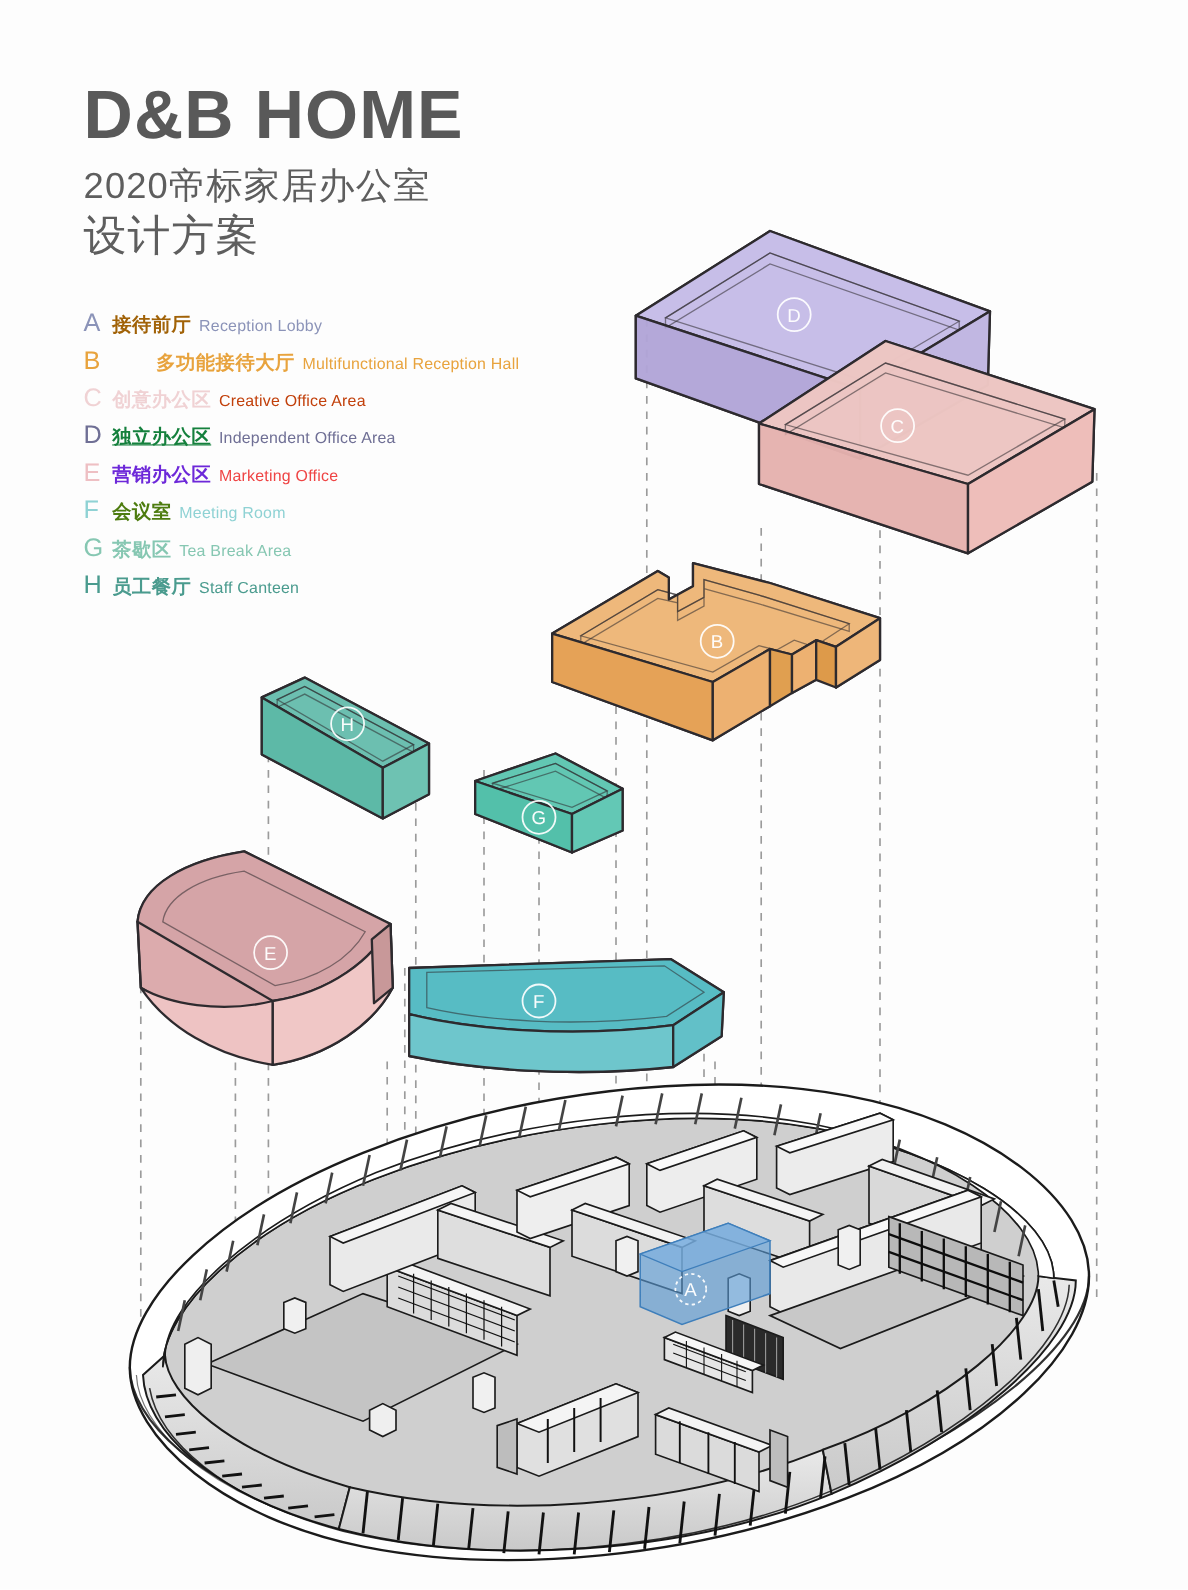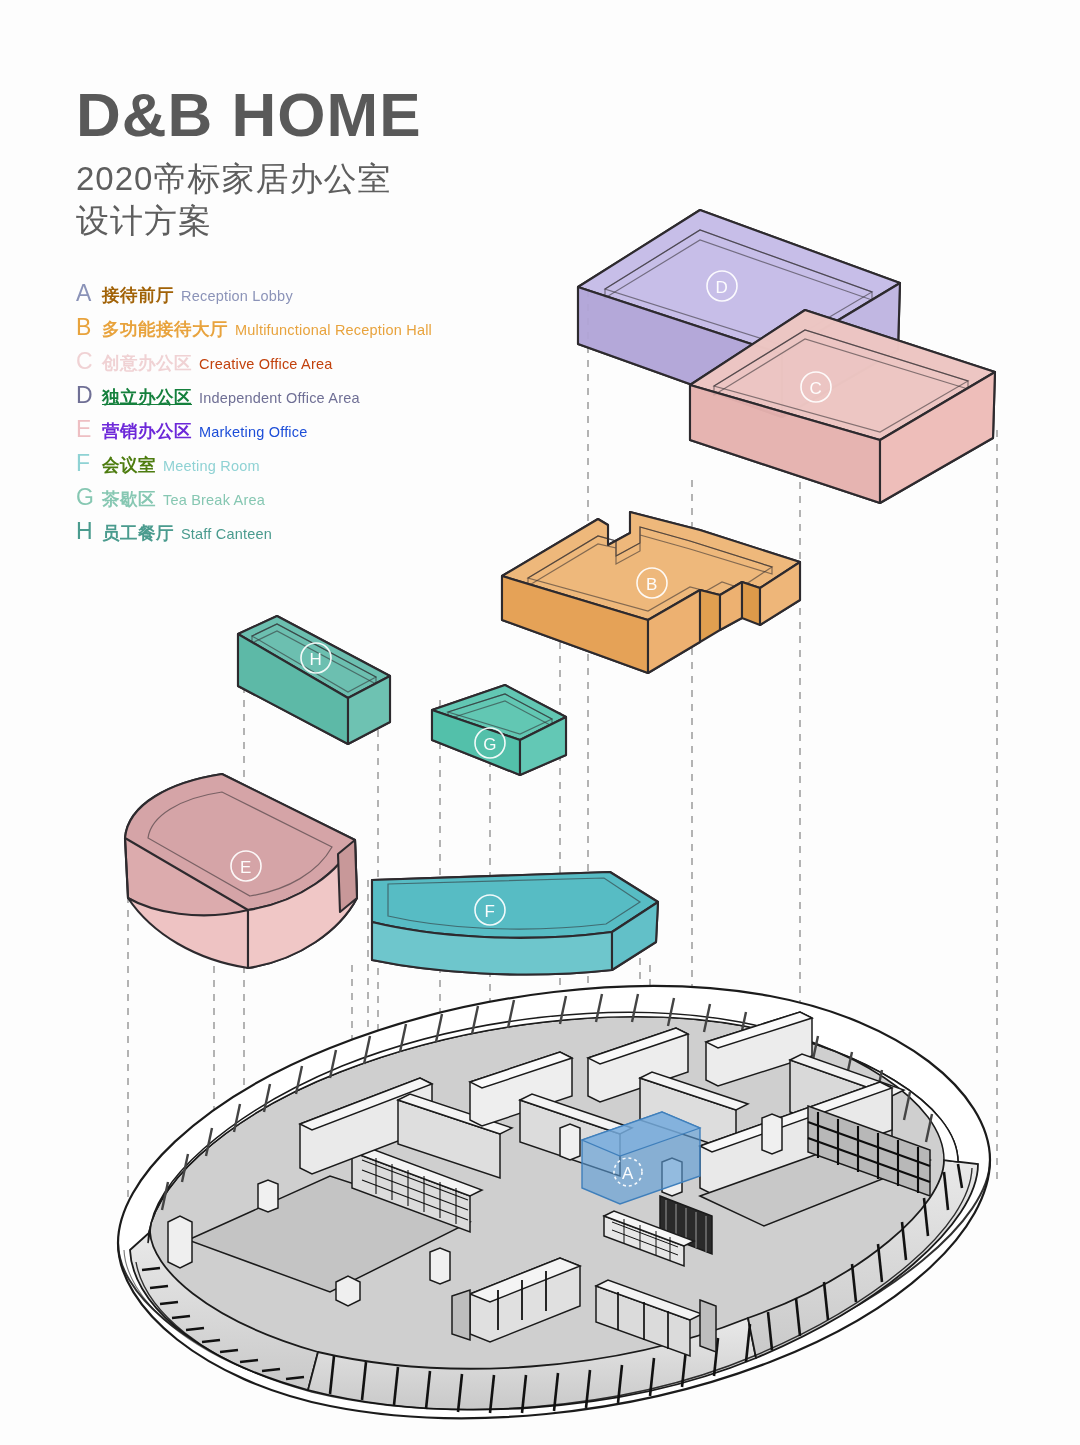--- a/index.html
+++ b/index.html
@@ -4,31 +4,31 @@
 <style>
   html,body{margin:0;padding:0;background:#ffffff;}
   body{
     width:1080px;height:1445px;position:relative;overflow:hidden;
     font-family:"Liberation Sans","DejaVu Sans",sans-serif;
     background:#fdfdfd;
   }
   #stage{position:absolute;inset:0;}
 
   
-  #title-block{position:absolute;left:76px;top:84px;}
+  #title-block{position:absolute;left:76px;top:74px;}
   #brand-title{
     font-size:62px;line-height:1;font-weight:bold;color:#595959;
     letter-spacing:1px;white-space:nowrap;
   }
   #subtitle-cn-1{
     font-size:33px;line-height:1.28;color:#5e5e5e;margin-top:12px;
     letter-spacing:1px;font-weight:300;white-space:nowrap;
   }
   #subtitle-cn-2{
-    font-size:33px;line-height:1.28;color:#5e5e5e;
+    font-size:39px;line-height:1.28;color:#5e5e5e;
     letter-spacing:1px;font-weight:300;white-space:nowrap;
   }
 
   
   #legend{position:absolute;left:76px;top:282px;}
   .legend-row{
     display:flex;align-items:baseline;height:34px;white-space:nowrap;
   }
   .legend-letter{
     width:26px;font-size:23px;line-height:1;font-weight:300;flex:none;
@@ -59,37 +59,37 @@
   </div>
 
   <div id="legend">
       <div class="legend-row">
         <span class="legend-letter" style="color: rgb(139, 147, 184);">A</span>
         <span class="legend-cn" style="color: #a16207;">接待前厅</span>
         <span class="legend-en" style="color: rgb(139, 147, 184);">Reception Lobby</span>
       </div>
       <div class="legend-row">
         <span class="legend-letter" style="color: rgb(232, 163, 61);">B</span>
-        <span class="legend-cn" style="color: rgb(232, 163, 61);">多功能接待大厅</span>
+        <span class="legend-cn" style="color: rgb(232, 163, 61); margin-left: 40px;">多功能接待大厅</span>
         <span class="legend-en" style="color: rgb(232, 163, 61);">Multifunctional Reception Hall</span>
       </div>
       <div class="legend-row">
         <span class="legend-letter" style="color: rgb(240, 210, 212);">C</span>
         <span class="legend-cn" style="color: rgb(240, 210, 212);">创意办公区</span>
         <span class="legend-en" style="color: #c2410c;">Creative Office Area</span>
       </div>
       <div class="legend-row">
         <span class="legend-letter" style="color: rgb(111, 111, 149);">D</span>
         <span class="legend-cn" style="color: #15803d; text-decoration: underline;">独立办公区</span>
         <span class="legend-en" style="color: rgb(111, 111, 149);">Independent Office Area</span>
       </div>
       <div class="legend-row">
         <span class="legend-letter" style="color: rgb(238, 191, 195);">E</span>
         <span class="legend-cn" style="color: #6d28d9;">营销办公区</span>
-        <span class="legend-en" style="color: #1d4ed8;">Marketing Office</span>
+        <span class="legend-en" style="color: #ef4444;">Marketing Office</span>
       </div>
       <div class="legend-row">
         <span class="legend-letter" style="color: rgb(143, 210, 212);">F</span>
         <span class="legend-cn" style="color: #4d7c0f;">会议室</span>
         <span class="legend-en" style="color: rgb(143, 210, 212);">Meeting Room</span>
       </div>
       <div class="legend-row">
         <span class="legend-letter" style="color: rgb(134, 199, 178);">G</span>
         <span class="legend-cn" style="color: rgb(134, 199, 178);">茶歇区</span>
         <span class="legend-en" style="color: rgb(134, 199, 178);">Tea Break Area</span>

